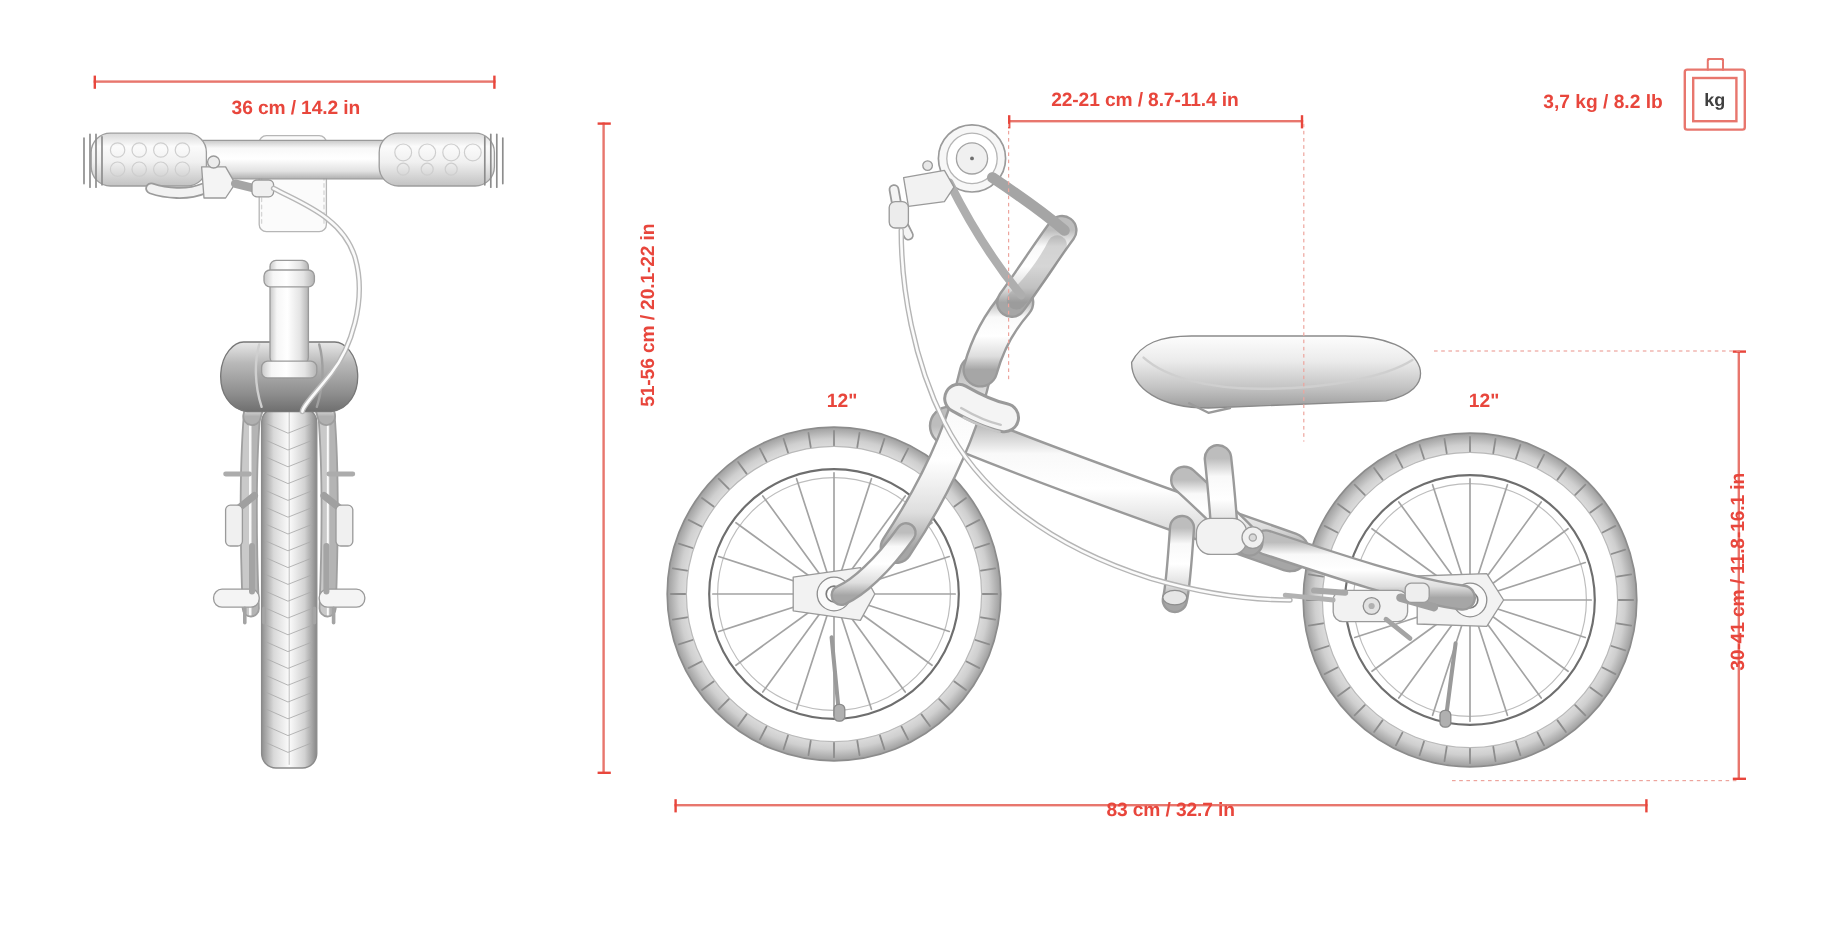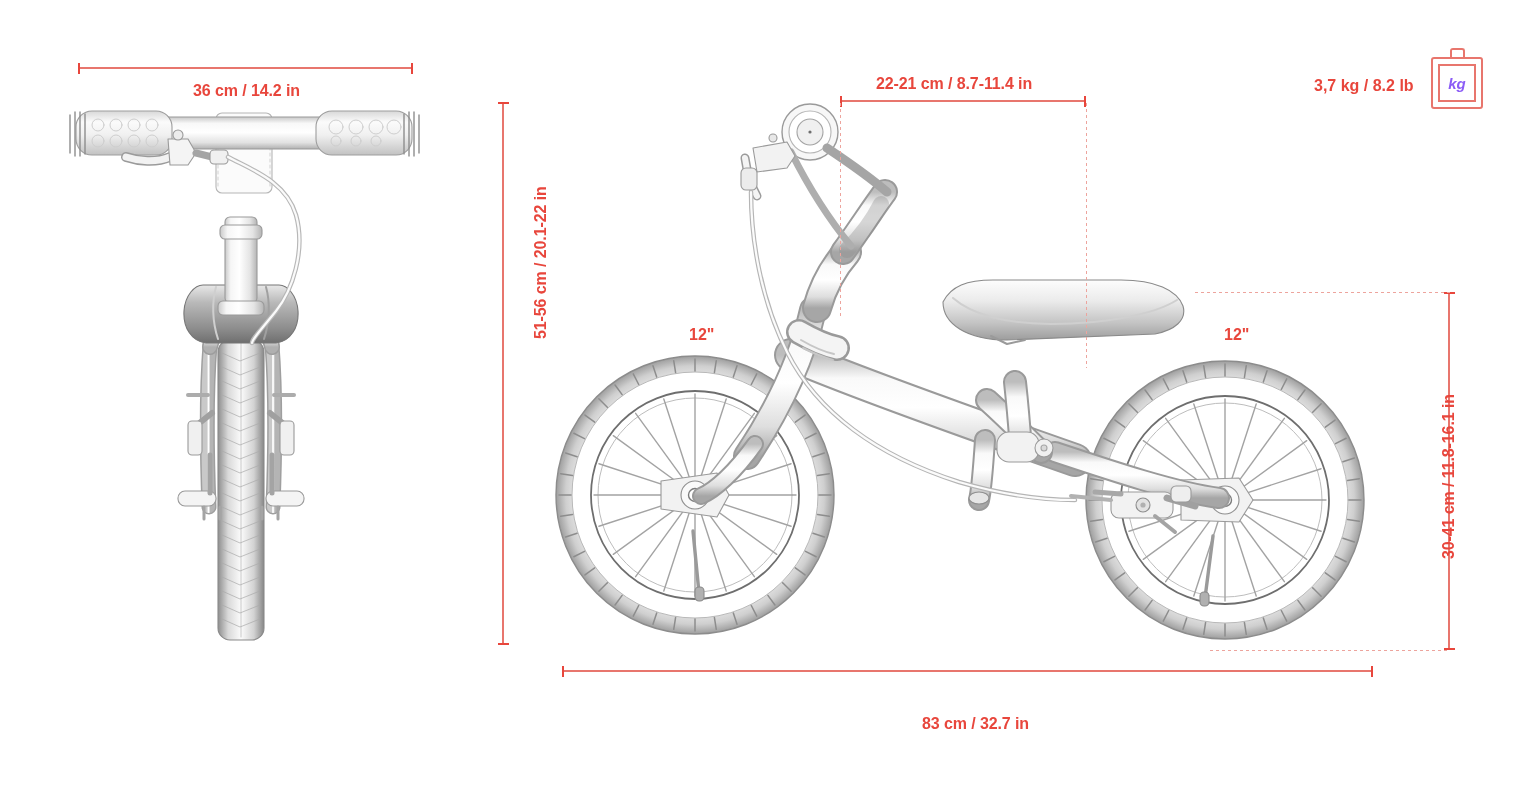--- a/index.html
+++ b/index.html
@@ -71,21 +71,21 @@
     background-size: 1px 6px;
   }
   .ext-h {
     position: absolute;
     height: 1px;
     background-image: linear-gradient(to right, #eda49d 0 3px, transparent 3px 6px);
     background-size: 6px 1px;
   }
 
   
-  .weight-wrap { position: absolute; margin-left: 28px; }
+  .weight-wrap { position: absolute; }
   .weight-text {
     position: absolute;
     color: #e8463c;
     font-weight: bold;
     font-size: 16px;
     white-space: nowrap;
     line-height: 1;
   }
   .kg-icon { position: absolute; }
   .kg-body {
@@ -104,21 +104,21 @@
     border-radius: 3px 3px 0 0;
   }
   .kg-inner {
     position: absolute;
     left: 7px; top: 16px;
     width: 38px; height: 38px;
     border: 2px solid #e8766d;
     display: flex; align-items: center; justify-content: center;
   }
   .kg-inner span {
-    color: #8b5cf6; font-weight: bold; font-size: 15px; line-height: 1; font-style: italic;
+    color: #404040; font-weight: bold; font-size: 15px; line-height: 1;
   }
 
   
   .bike { position: absolute; }
   svg { display: block; overflow: visible; }
 </style>
 </head>
 <body>
 
 <div id="stage">
@@ -845,21 +845,21 @@
     <span class="tick-h" style="bottom:0;"></span>
   </div>
   <div class="ext-h" style="left:1195px; top:292px; width:255px;"></div>
   <div class="ext-h" style="left:1210px; top:650px; width:240px;"></div>
   <div class="dim-label vertical" style="left:1441px; top:559px; transform: rotate(-90deg);">30-41 cm / 11.8-16.1 in</div>
 
   <div class="rule-h" style="left:562px; top:670px; width:811px;">
     <span class="tick-v" style="left:0;"></span>
     <span class="tick-v" style="right:0;"></span>
   </div>
-  <div class="dim-label" style="left:922px; top:716px;">83 cm / 32.7 in</div>
+  <div class="dim-label" style="left:922px; top:668px;">83 cm / 32.7 in</div>
 
   <div class="wheel-label" style="left:689px; top:327px;">12"</div>
   <div class="wheel-label" style="left:1224px; top:327px;">12"</div>
 
   <div class="weight-wrap" style="left:1286px; top:48px; width:175px; height:76px;">
     <div class="weight-text" style="left:0; top:30px;">3,7 kg / 8.2 lb</div>
     <div class="kg-icon" style="left:117px; top:0; width:54px; height:62px;">
       <div class="kg-handle"></div>
       <div class="kg-body"></div>
       <div class="kg-inner">

